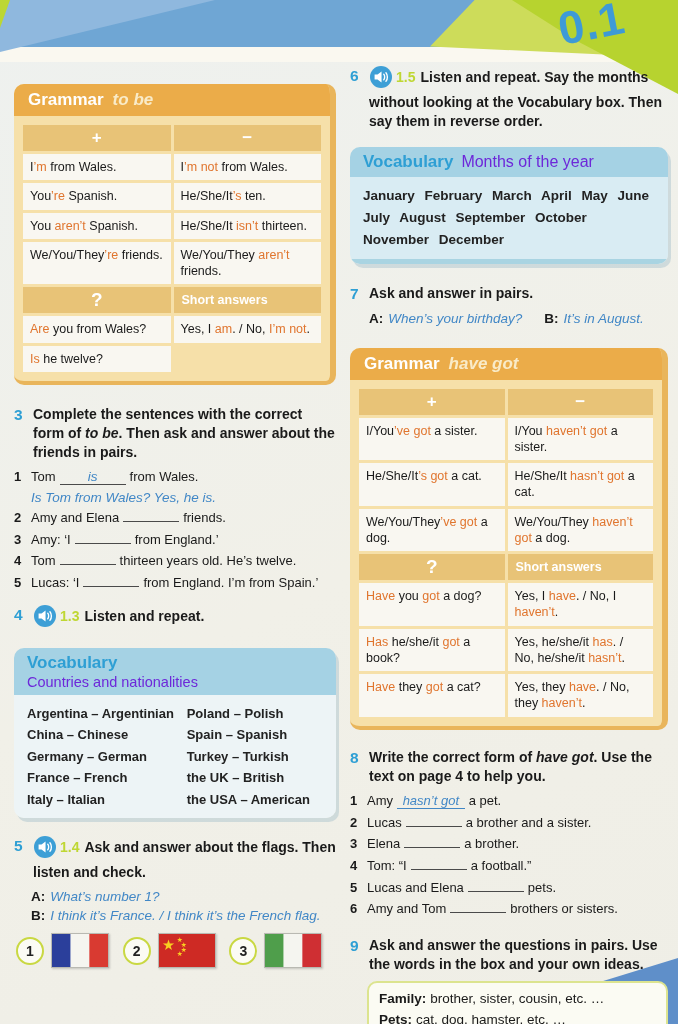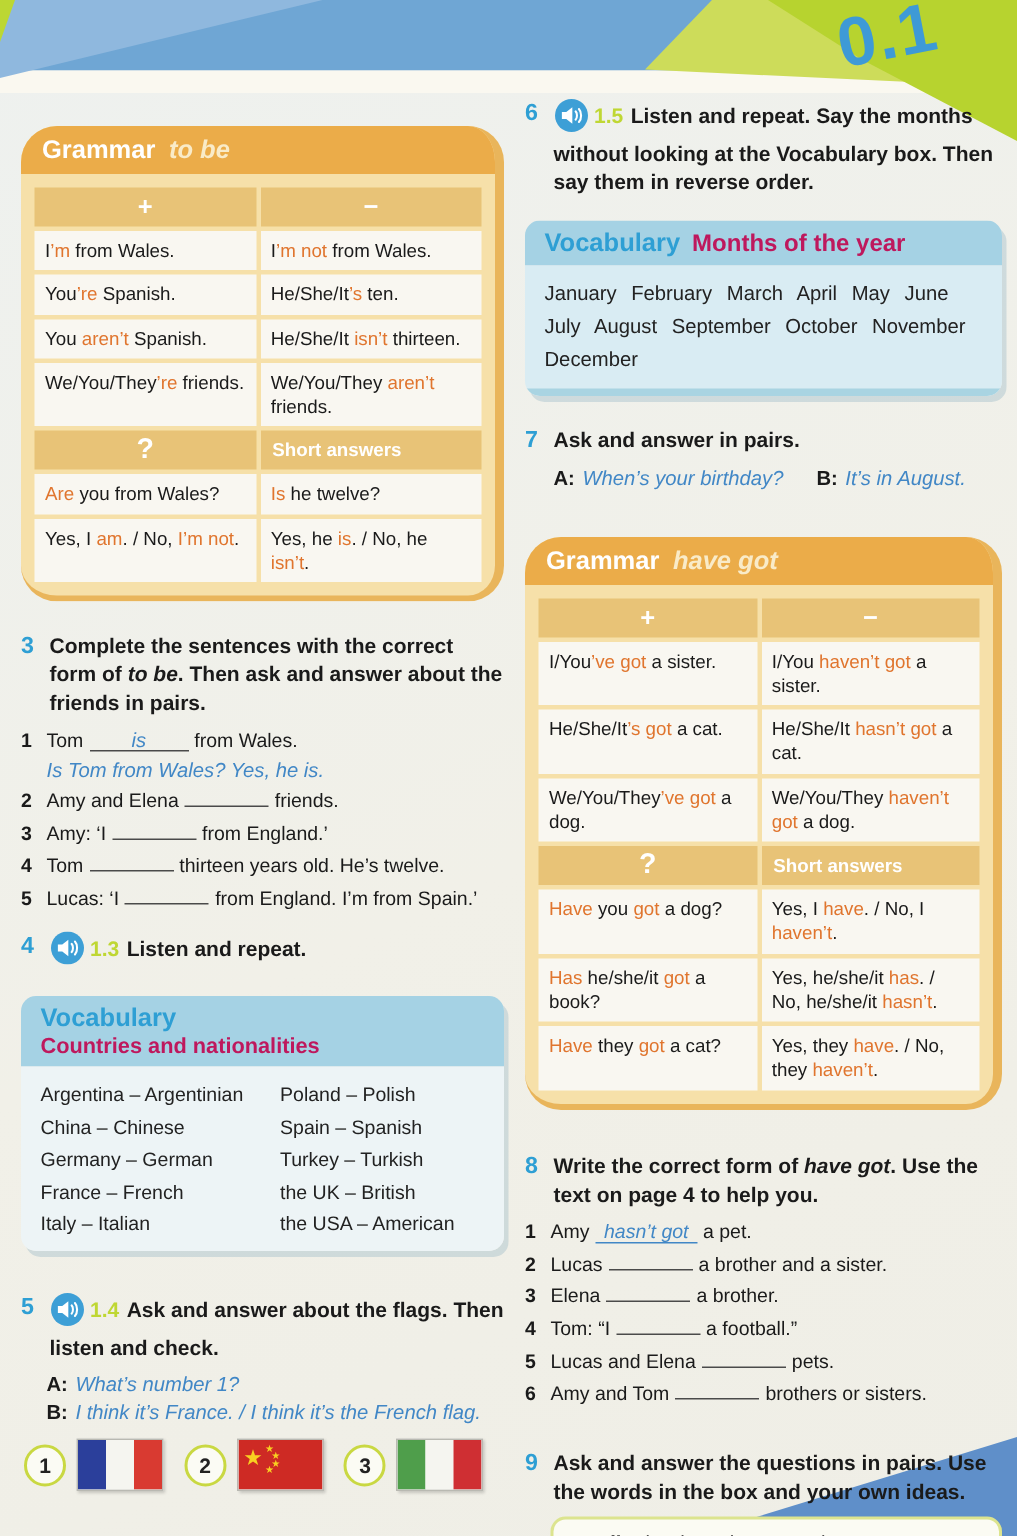--- a/index.html
+++ b/index.html
@@ -18,40 +18,40 @@
         clip-path:polygon(0 0,100% 0,100% 94%,38% 40%);z-index:3;}
   .unit{position:absolute;top:-4px;left:558px;z-index:4;color:#3E9AD6;
         font-size:46px;font-weight:bold;transform:rotate(-11deg);letter-spacing:1px;}
   .strip{position:absolute;top:47px;left:0;width:100%;height:15px;background:#FAF8F0;z-index:1;}
   .corner-br{position:absolute;right:0;bottom:0;width:0;height:0;z-index:1;
         border-bottom:66px solid #5F8FC9;border-left:215px solid transparent;}
   
   .col-left{position:absolute;left:14px;top:84px;width:322px;z-index:5;}
   .col-right{position:absolute;left:350px;top:66px;width:318px;z-index:5;}
   
-  .gbox{border-radius:24px;overflow:hidden;margin-bottom:0;
+  .gbox{border-radius:10px;overflow:hidden;margin-bottom:0;
         border-right:6px solid #E9B55B;border-bottom:4px solid #E9B55B;background:#F6E0A9;}
   .ghead{background:#EBAC49;color:#fff;padding:6px 14px;font-size:17px;font-weight:bold;}
   .ghead .sub{font-style:italic;color:#F9EBC8;margin-left:9px;}
   .gbody{padding:9px;}
   .gtable{display:grid;grid-template-columns:1fr 1fr;gap:3px;}
   .gth{background:#E8C377;color:#fff;text-align:center;font-weight:bold;
         font-size:17px;padding:2px 8px;line-height:22px;}
   .gth.q{font-size:19px;}
   .gth.sa{text-align:left;font-size:12.5px;}
   .gcell{background:#F9F7F1;padding:5px 7px;font-size:12.5px;line-height:1.3;}
   .hl{color:#E0752E;}
   
   .vbox{border-radius:10px;overflow:hidden;box-shadow:3px 4px 0 rgba(130,170,190,.30);}
   .vhead{background:#A5D2E4;padding:5px 13px;}
   .vtitle{color:#2E9FD4;font-weight:bold;font-size:17px;}
-  .vsub{color:#be185d;font-weight:bold;font-size:14.5px;}
+  .vsub{color:#6d28d9;font-weight:normal;font-size:14.5px;}
   .vhead.two .vsub{display:block;margin-top:1px;}
   .vhead.one .vsub{margin-left:8px;font-size:16px;}
-  .vbody{background:#EDF4F6;padding:8px 13px;font-size:13px;line-height:1.65;color:#222;}
+  .vbody{background:#EDF4F6;padding:8px 13px;font-size:13px;line-height:1.65;color:#222;font-weight:bold;}
   .vbody.blue{background:#D9ECF3;border-bottom:5px solid #A9D4E2;font-size:13.5px;word-spacing:6px;}
   .vcols{display:grid;grid-template-columns:1.06fr 0.94fr;column-gap:6px;}
   
   .ex{margin-top:0;}
   .exh{display:flex;margin-bottom:7px;}
   .exnum{flex:0 0 19px;color:#2E9FD4;font-weight:bold;font-size:15.5px;line-height:1.3;}
   .extext{flex:1;font-weight:bold;font-size:14px;line-height:1.35;}
   .extext .it{font-style:italic;}
   .track{color:#BFD733;font-weight:bold;margin:0 5px 0 4px;}
   .aud{display:inline-block;vertical-align:-6px;margin-left:1px;}
@@ -73,21 +73,21 @@
   .ideas-box b{margin-right:4px;}
   
   .flags{display:grid;grid-template-columns:repeat(3,1fr);row-gap:9px;margin:10px 0 0 2px;}
   .flagcell{display:flex;align-items:center;gap:7px;}
   .fnum{width:24px;height:24px;border-radius:50%;border:2px solid #C9D842;background:#FBFBF4;
         display:flex;align-items:center;justify-content:center;
         font-weight:bold;font-size:14px;color:#222;}
   .flag{width:56px;height:33px;border:1px solid #b9b9b2;box-shadow:1px 1px 2px rgba(0,0,0,.18);
         display:block;background:#fff;}
   .flag svg{display:block;width:100%;height:100%;}.mt14{margin-top:14px;}.mt16{margin-top:16px;}
-  .mt18{margin-top:28px;}.mt20{margin-top:20px;}
+  .mt18{margin-top:18px;}.mt20{margin-top:20px;}
 </style>
 </head>
 <body>
 
 <div class="page">
 
   <div class="band"></div>
   <div class="band-light"></div>
   <div class="band-lime-left"></div>
   <div class="lime-a"></div>
@@ -116,24 +116,23 @@
           <div class="gcell"><span>You </span><span class="hl">aren’t</span><span> Spanish.</span></div>
           <div class="gcell"><span>He/She/It </span><span class="hl">isn’t</span><span> thirteen.</span></div>
 
           <div class="gcell"><span>We/You/They</span><span class="hl">’re</span><span> friends.</span></div>
           <div class="gcell"><span>We/You/They </span><span class="hl">aren’t</span><span> friends.</span></div>
 
           <div class="gth q">?</div>
           <div class="gth sa">Short answers</div>
 
           <div class="gcell"><span class="hl">Are</span><span> you from Wales?</span></div>
+          <div class="gcell"><span>Yes, I </span><span class="hl">am</span><span>. / No, </span><span class="hl">I’m not</span><span>.</span></div>
+
           <div class="gcell"><span class="hl">Is</span><span> he twelve?</span></div>
-
-          <div class="gcell"><span>Yes, I </span><span class="hl">am</span><span>. / No, </span><span class="hl">I’m not</span><span>.</span></div>
-          <div class="gcell"><span>Yes, he </span><span class="hl">is</span><span>. / No, he </span><span class="hl">isn’t</span><span>.</span></div>
 
         </div>
       </div>
     </div>
 
     <div class="ex mt20">
       <div class="exh">
         <span class="exnum">3</span>
         <span class="extext"><span>Complete the sentences with the correct form of </span><span class="it">to be</span><span>. Then ask and answer about the friends in pairs.</span></span>
       </div>

